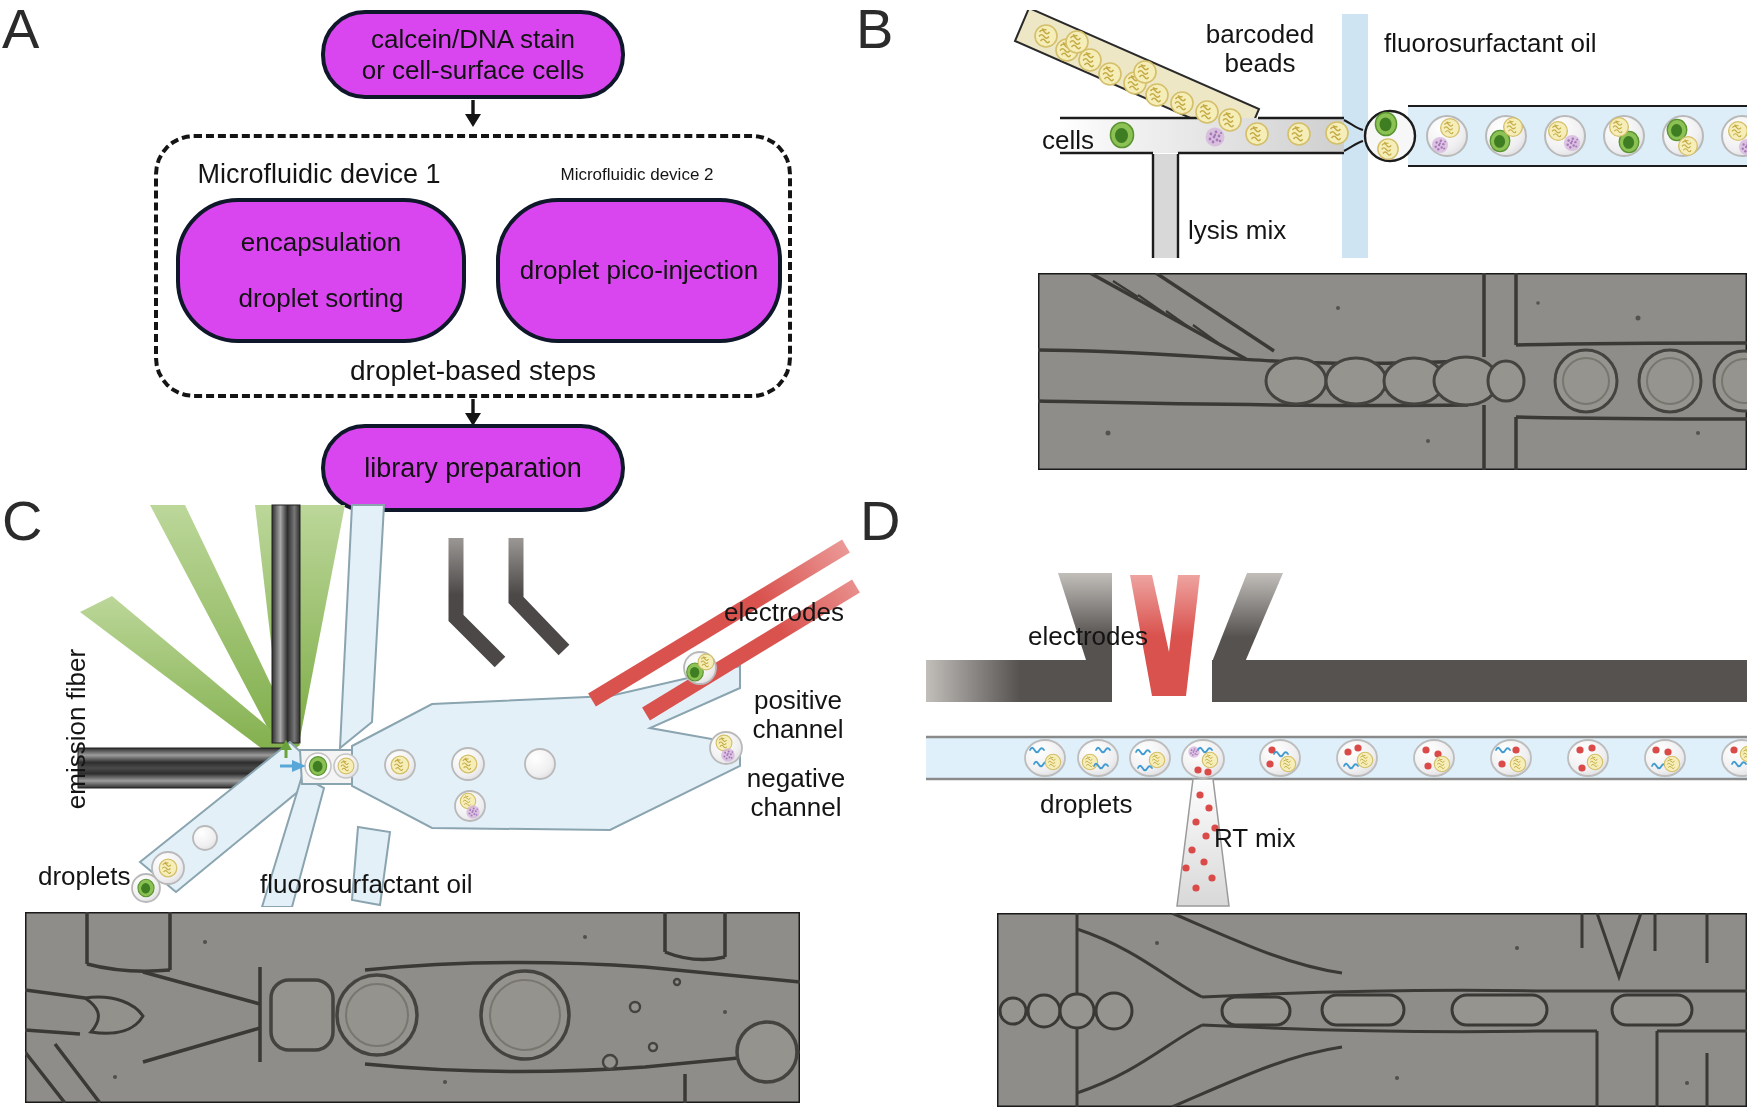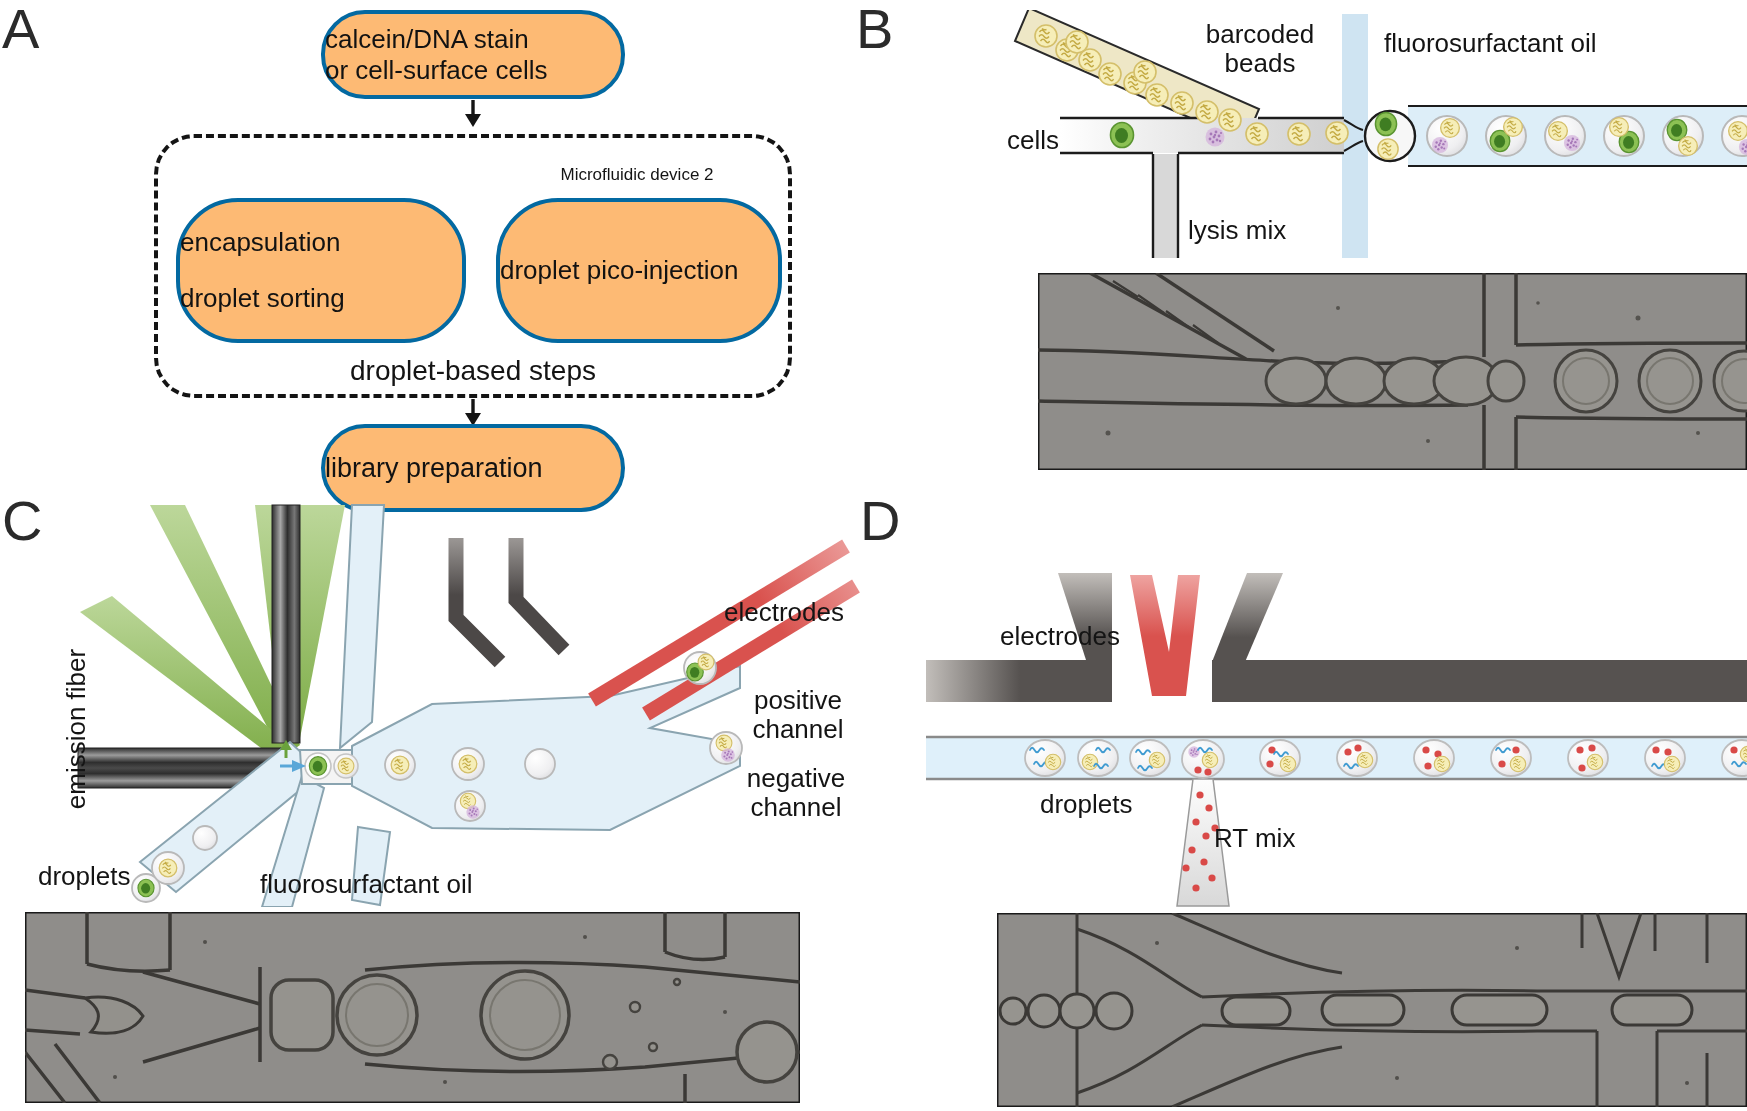--- a/index.html
+++ b/index.html
@@ -5,24 +5,24 @@
   html,body { margin:0; padding:0; background:#ffffff; }
   #stage {
     position:relative; width:1747px; height:1111px; background:#ffffff;
     font-family:"Liberation Sans","DejaVu Sans",sans-serif; color:#161616; overflow:hidden;
   }
   .abs { position:absolute; }
   .panel { position:absolute; inset:0; }
   .panel-letter { position:absolute; font-size:56px; line-height:58px; color:#2b2b2b; }
   .lbl { position:absolute; font-size:26px; line-height:29px; color:#141414; white-space:nowrap; }
   .lbl.center { text-align:center; }
-  .lbl.right { text-align:center; }
+  .lbl.right { text-align:right;margin-left:28px; }
   .pill {
-    position:absolute; background:#fdba74; border:4px solid #0369a1;
-    display:flex; flex-direction:column; align-items:flex-start; justify-content:center;
+    position:absolute; background:#d946ef; border:4px solid #0f172a;
+    display:flex; flex-direction:column; align-items:center; justify-content:center;
     font-size:26px; line-height:31px; color:#121212; box-sizing:border-box; white-space:nowrap;
   }
   .dashedbox { position:absolute; border:4px dashed #141414; border-radius:40px; box-sizing:border-box; }
   .arrow { position:absolute; width:22px; height:27px; }
   .rot90 { transform:rotate(-90deg); transform-origin:0 0; }
 </style>
 </head>
 <body>
 
 <div id="stage">
@@ -119,20 +119,21 @@
       <span>or cell-surface cells</span>
     </div>
 
     <svg class="arrow" style="left:462px;top:100px" viewBox="0 0 22 27">
       <line x1="11" y1="0" x2="11" y2="16" stroke="#141414" stroke-width="3.4"></line>
       <polygon points="3,14 19,14 11,27" fill="#141414"></polygon>
     </svg>
 
     <div class="dashedbox" style="left:154px;top:134px;width:638px;height:264px"></div>
 
+    <div class="lbl center" style="left:174px;top:160px;width:290px;font-size:27px">Microfluidic device 1</div>
     <div class="lbl center" style="left:492px;top:160px;width:290px;font-size:17px">Microfluidic device 2</div>
 
     <div class="pill" style="left:176px;top:198px;width:290px;height:145px;border-radius:62px;justify-content:space-evenly">
       <span>encapsulation</span>
       <span>droplet sorting</span>
     </div>
     <div class="pill" style="left:496px;top:198px;width:286px;height:145px;border-radius:62px">
       <span>droplet pico-injection</span>
     </div>
 

